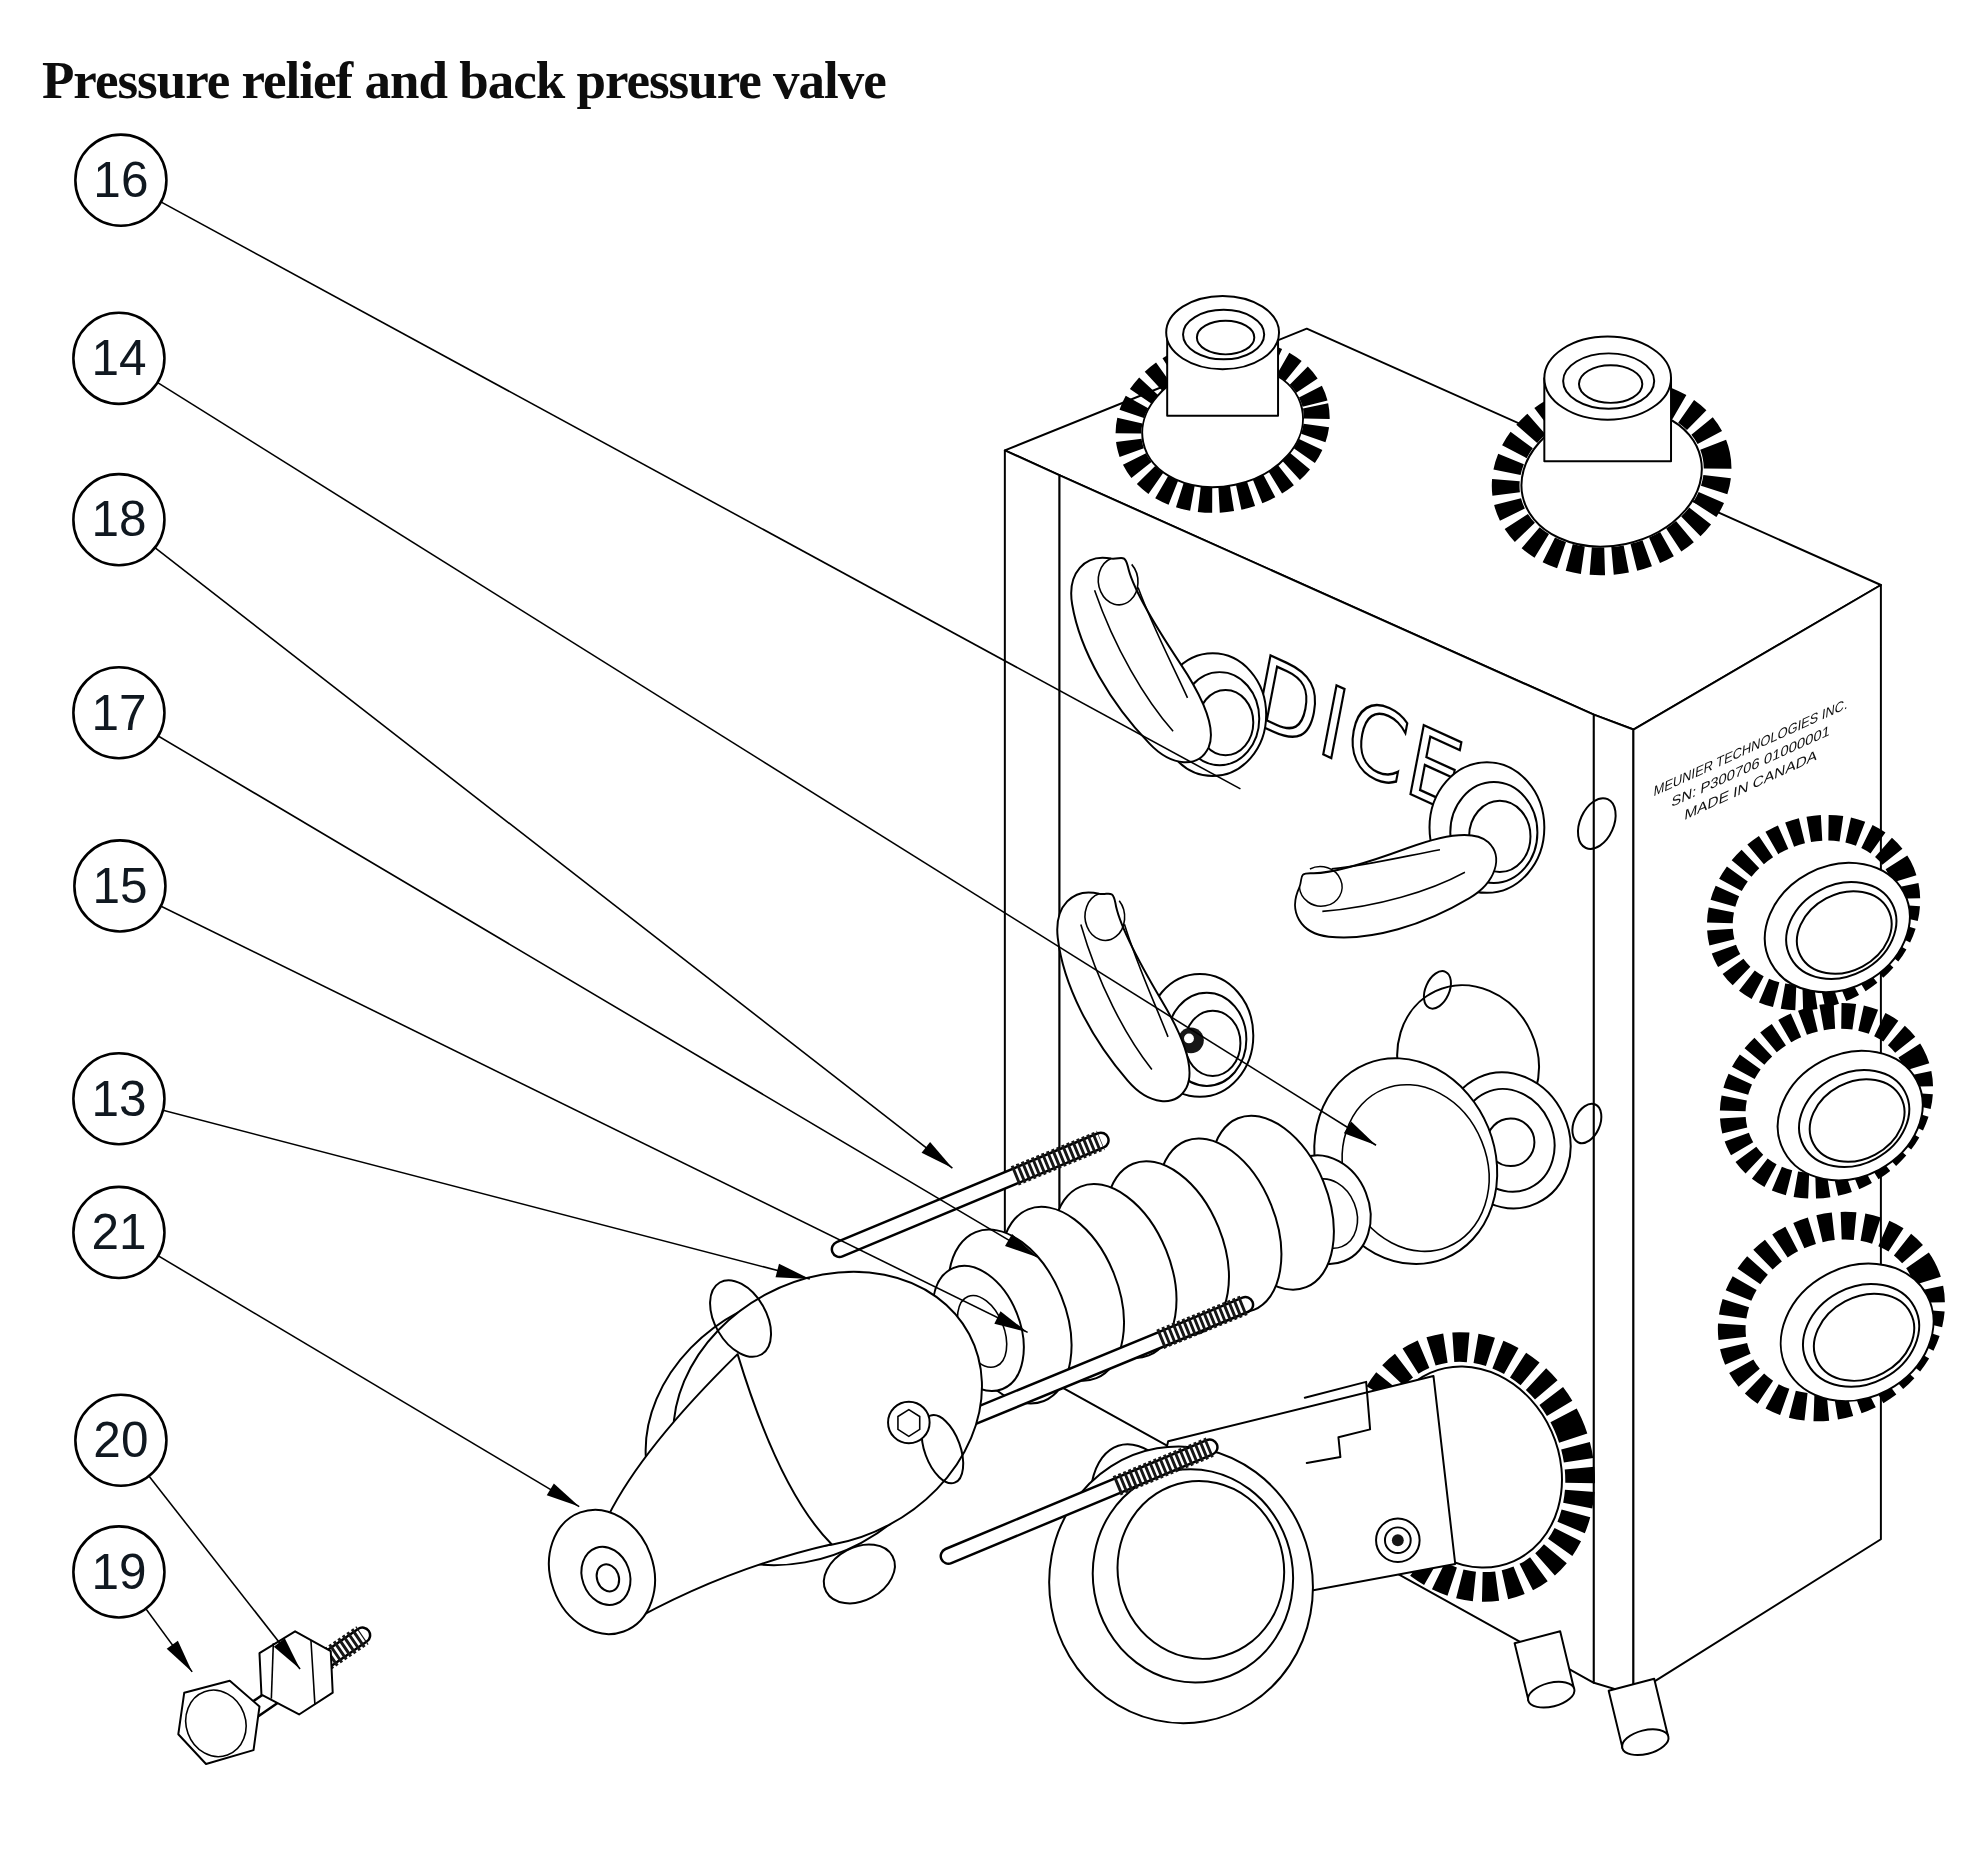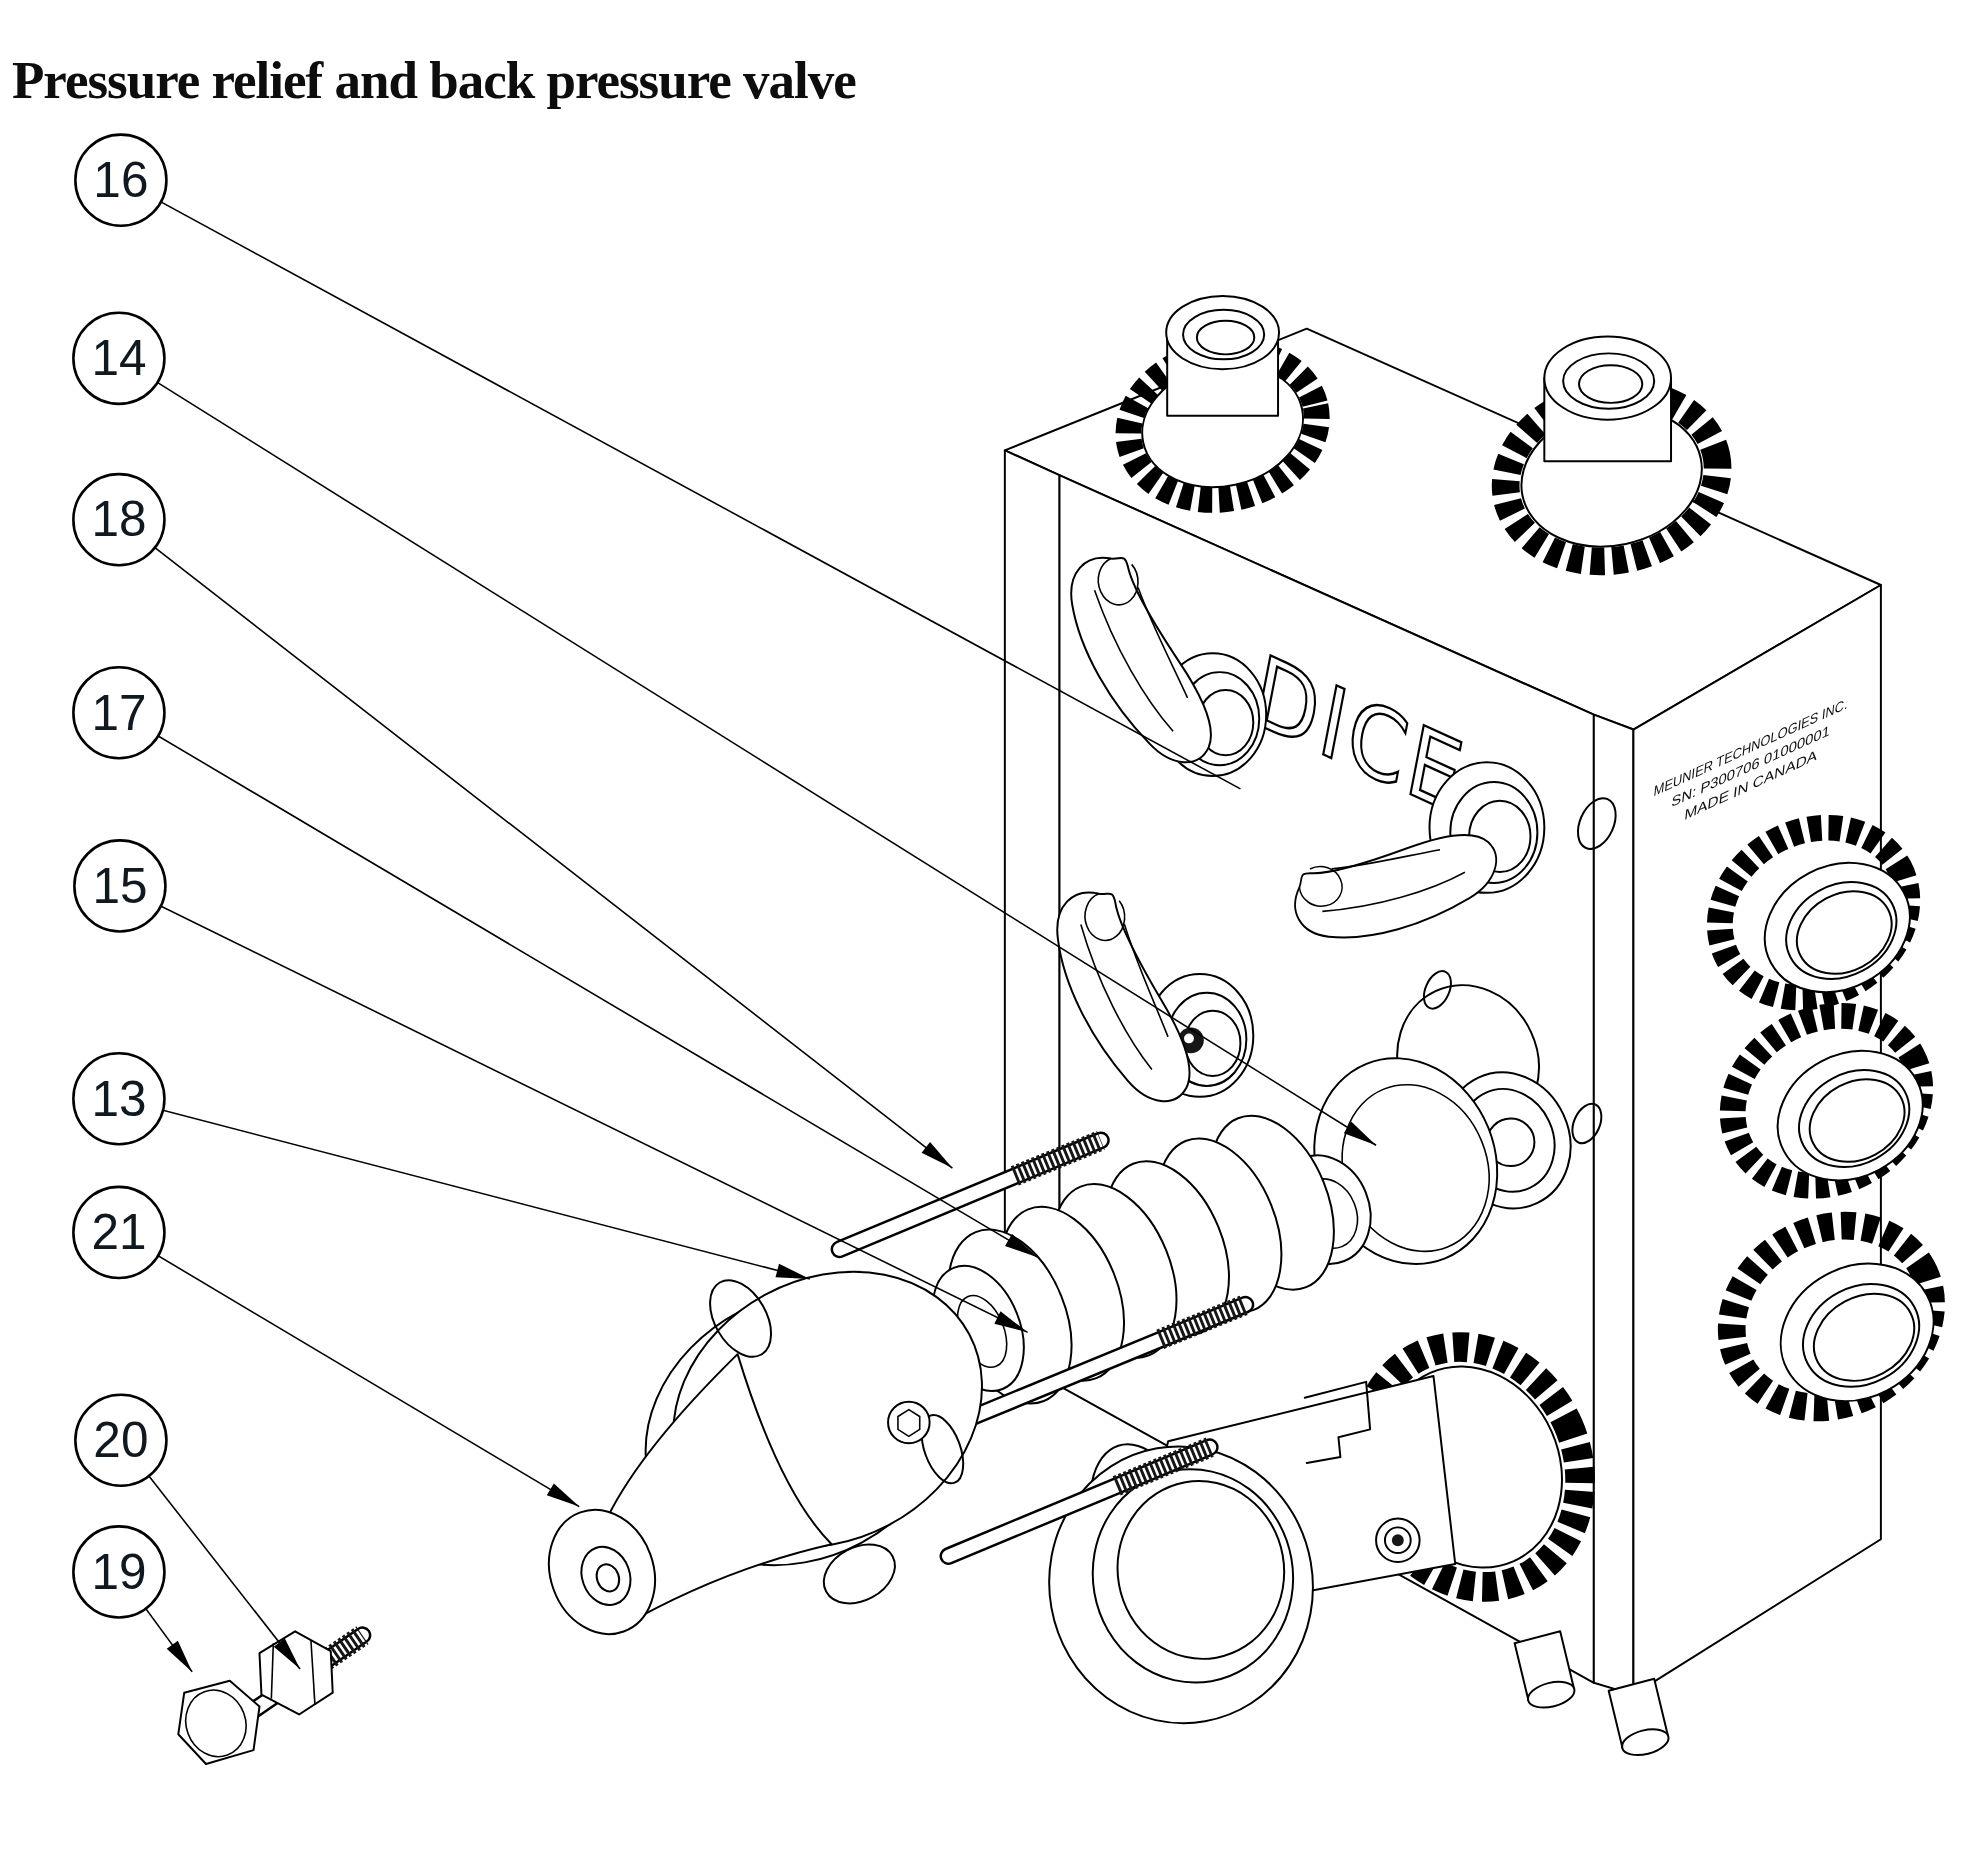--- a/index.html
+++ b/index.html
@@ -1,18 +1,18 @@
 <!DOCTYPE html>
 <html><head>
 <meta charset="utf-8">
 <style>
   html,body{margin:0;padding:0;background:#ffffff;}
   body{width:1980px;height:1857px;position:relative;font-family:"Liberation Sans",sans-serif;overflow:hidden;}
   .page-title{
-    position:absolute;left:12px;top:14px;
+    position:absolute;left:42px;top:14px;
     font-family:"Liberation Serif",serif;font-weight:bold;
     font-size:53px;color:#0d0d0d;letter-spacing:-1px;white-space:nowrap;text-align:center;
   }
   svg{position:absolute;left:0;top:0;}
   .ln{stroke:#000;stroke-width:2;fill:none;stroke-linecap:round;stroke-linejoin:round;}
   .lnt{stroke:#000;stroke-width:1.6;fill:none;}
   .wf{stroke:#000;stroke-width:2;fill:#ffffff;stroke-linejoin:round;}
   .knurl{fill:none;stroke:#000;stroke-linecap:butt;}
   .balloon{stroke:#000;stroke-width:2.6;fill:#ffffff;}
   .balloon-num{font-family:"Liberation Sans",sans-serif;font-size:50px;fill:#101820;text-anchor:middle;}

